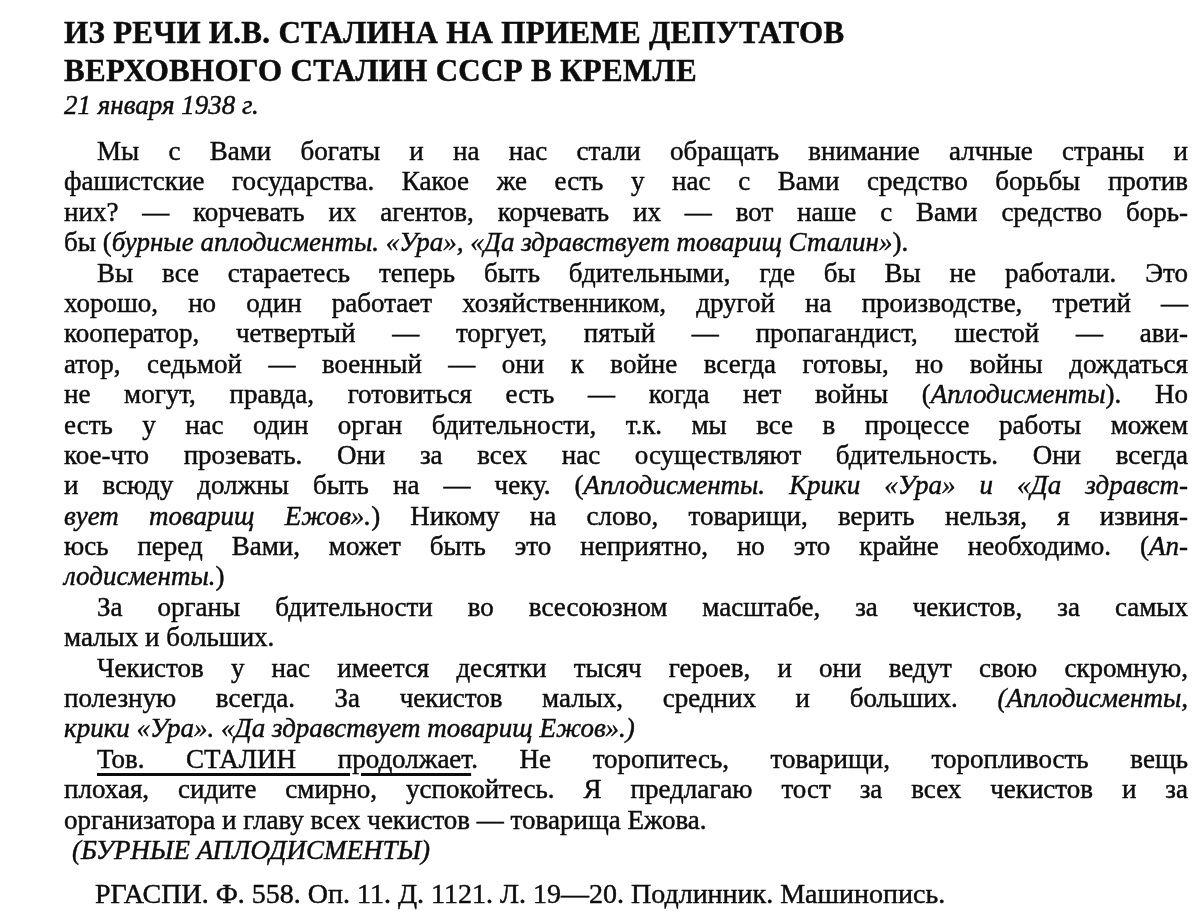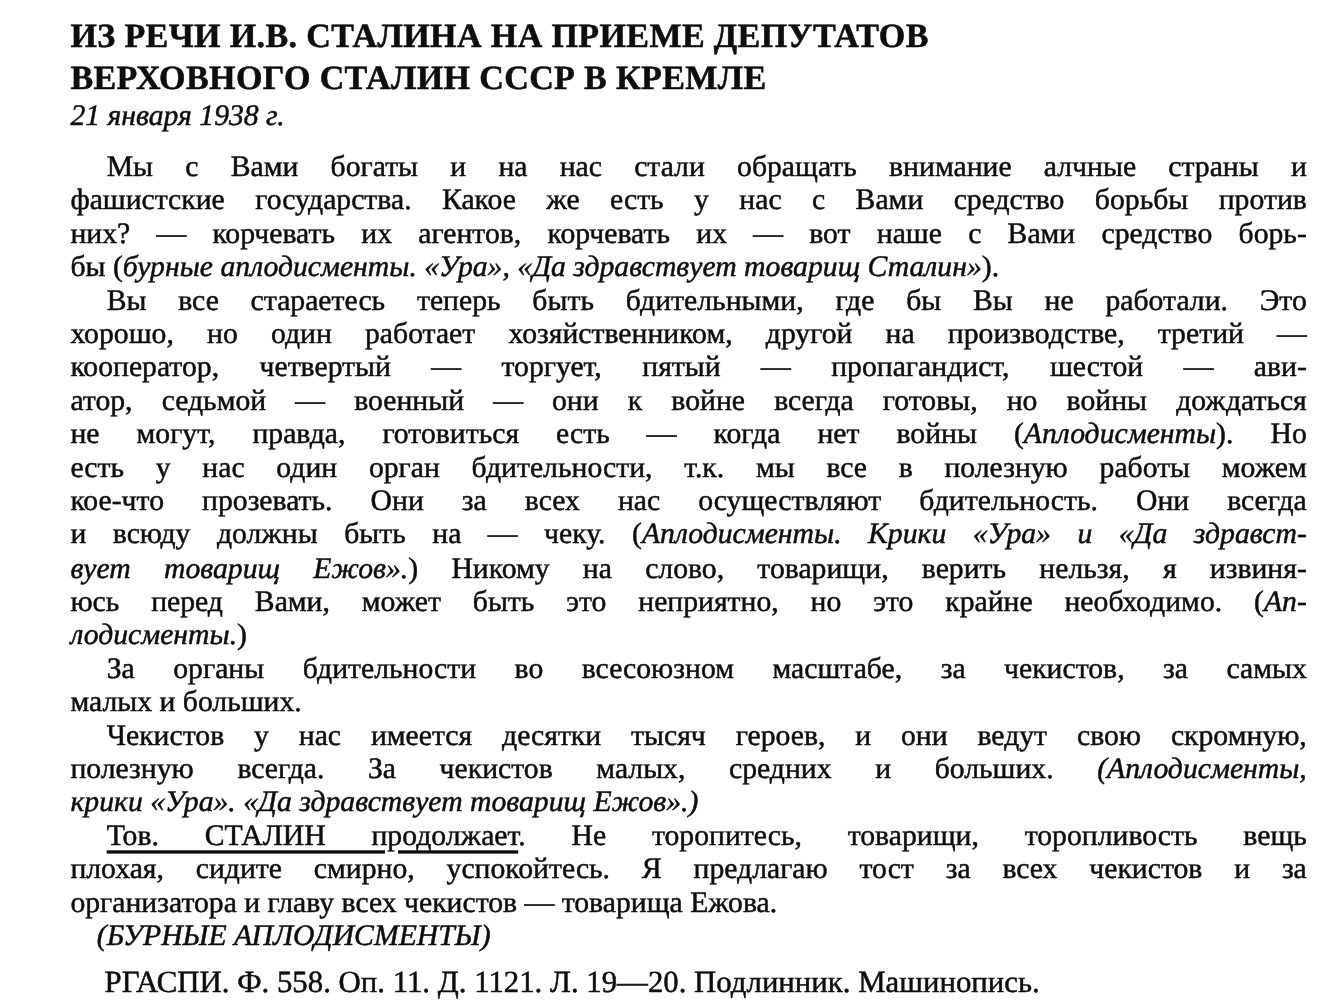--- a/index.html
+++ b/index.html
@@ -45,21 +45,21 @@
     height: 30.4px;
     white-space: nowrap;
     text-align: left;
   }
   .line.j {
     white-space: normal;
     text-align: justify;
     text-align-last: justify;
   }
   .line.ind1 { padding-left: 33px; }
-  .line.ind2 { padding-left: 8px; margin-left: 16px; }
+  .line.ind2 { padding-left: 8px; }
   .seg-n { font-style: normal; }
   .seg-i { font-style: italic; }
   .seg-u {
     font-style: normal;
     text-decoration: underline;
     text-decoration-thickness: 2.5px;
     text-underline-offset: 5px;
   }
   .source-line {
     margin-top: 15px;
@@ -83,21 +83,21 @@
         <div class="line j"><span class="seg-n">фашистские государства. Какое же есть у нас с Вами средство борьбы против</span></div>
         <div class="line j"><span class="seg-n">них? — корчевать их агентов, корчевать их — вот наше с Вами средство борь-</span></div>
         <div class="line"><span class="seg-n">бы (</span><span class="seg-i">бурные аплодисменты. «Ура», «Да здравствует товарищ Сталин»</span><span class="seg-n">).</span></div>
       </div>
       <div class="para">
         <div class="line j ind1"><span class="seg-n">Вы все стараетесь теперь быть бдительными, где бы Вы не работали. Это</span></div>
         <div class="line j"><span class="seg-n">хорошо, но один работает хозяйственником, другой на производстве, третий —</span></div>
         <div class="line j"><span class="seg-n">кооператор, четвертый — торгует, пятый — пропагандист, шестой — ави-</span></div>
         <div class="line j"><span class="seg-n">атор, седьмой — военный — они к войне всегда готовы, но войны дождаться</span></div>
         <div class="line j"><span class="seg-n">не могут, правда, готовиться есть — когда нет войны (</span><span class="seg-i">Аплодисменты</span><span class="seg-n">). Но</span></div>
-        <div class="line j"><span class="seg-n">есть у нас один орган бдительности, т.к. мы все в полезную работы можем</span></div>
+        <div class="line j"><span class="seg-n">есть у нас один орган бдительности, т.к. мы все в процессе работы можем</span></div>
         <div class="line j"><span class="seg-n">кое-что прозевать. Они за всех нас осуществляют бдительность. Они всегда</span></div>
         <div class="line j"><span class="seg-n">и всюду должны быть на — чеку. (</span><span class="seg-i">Аплодисменты. Крики «Ура» и «Да здравст-</span></div>
         <div class="line j"><span class="seg-i">вует товарищ Ежов».</span><span class="seg-n">) Никому на слово, товарищи, верить нельзя, я извиня-</span></div>
         <div class="line j"><span class="seg-n">юсь перед Вами, может быть это неприятно, но это крайне необходимо. (</span><span class="seg-i">Ап-</span></div>
         <div class="line"><span class="seg-i">лодисменты.</span><span class="seg-n">)</span></div>
       </div>
       <div class="para">
         <div class="line j ind1"><span class="seg-n">За органы бдительности во всесоюзном масштабе, за чекистов, за самых</span></div>
         <div class="line"><span class="seg-n">малых и больших.</span></div>
       </div>

